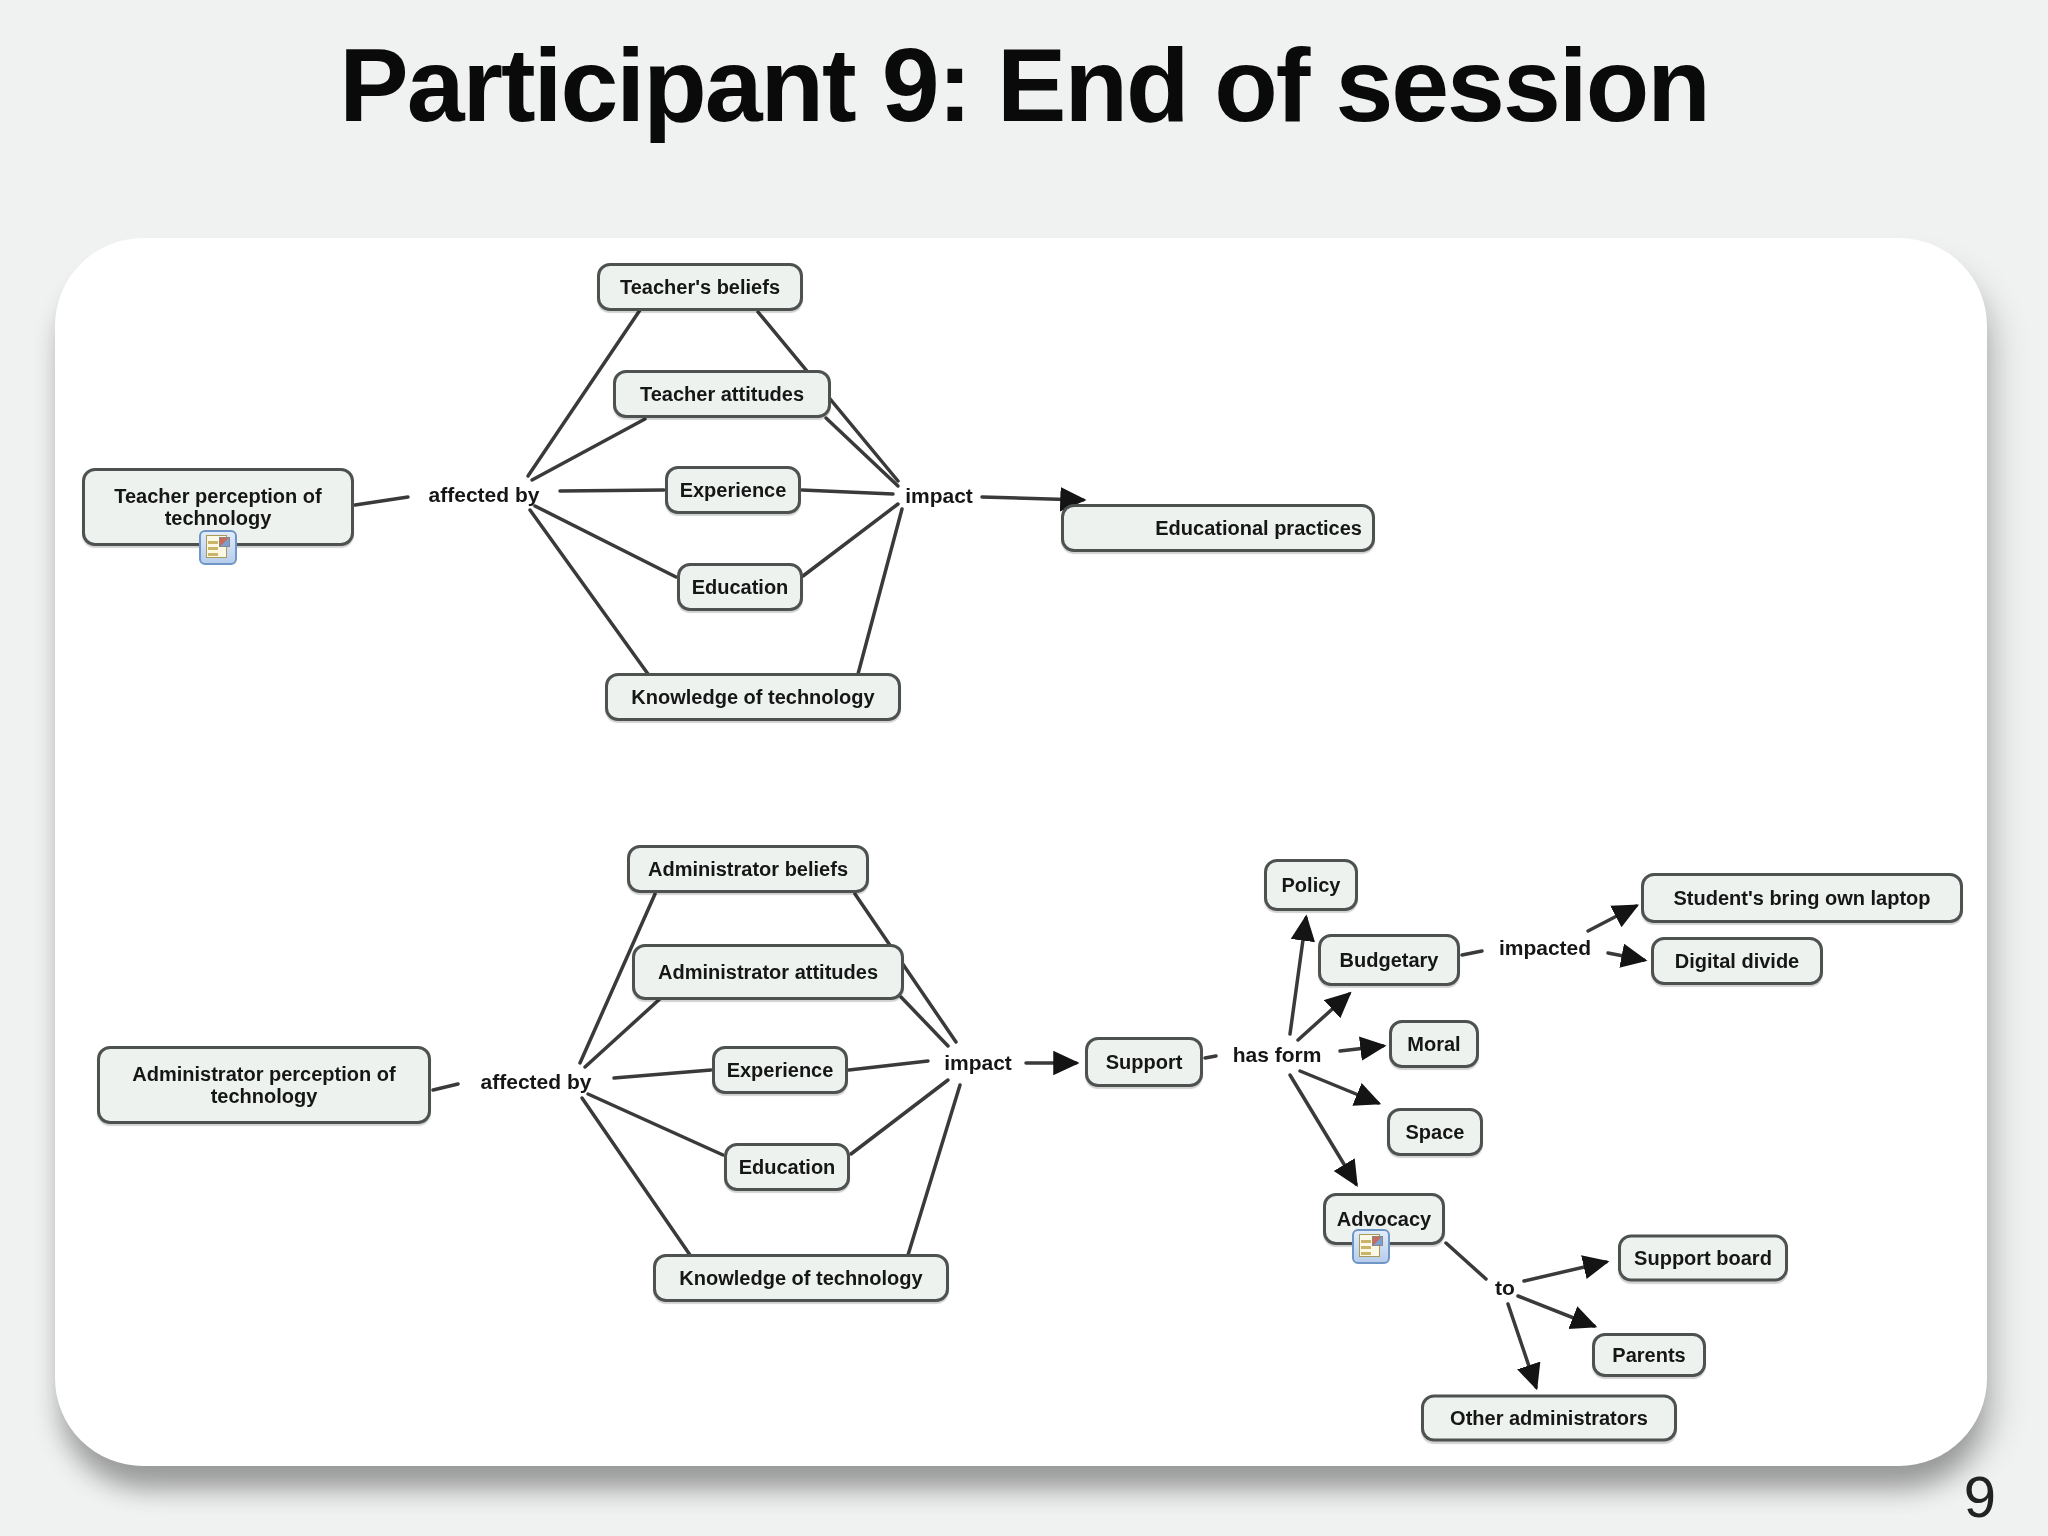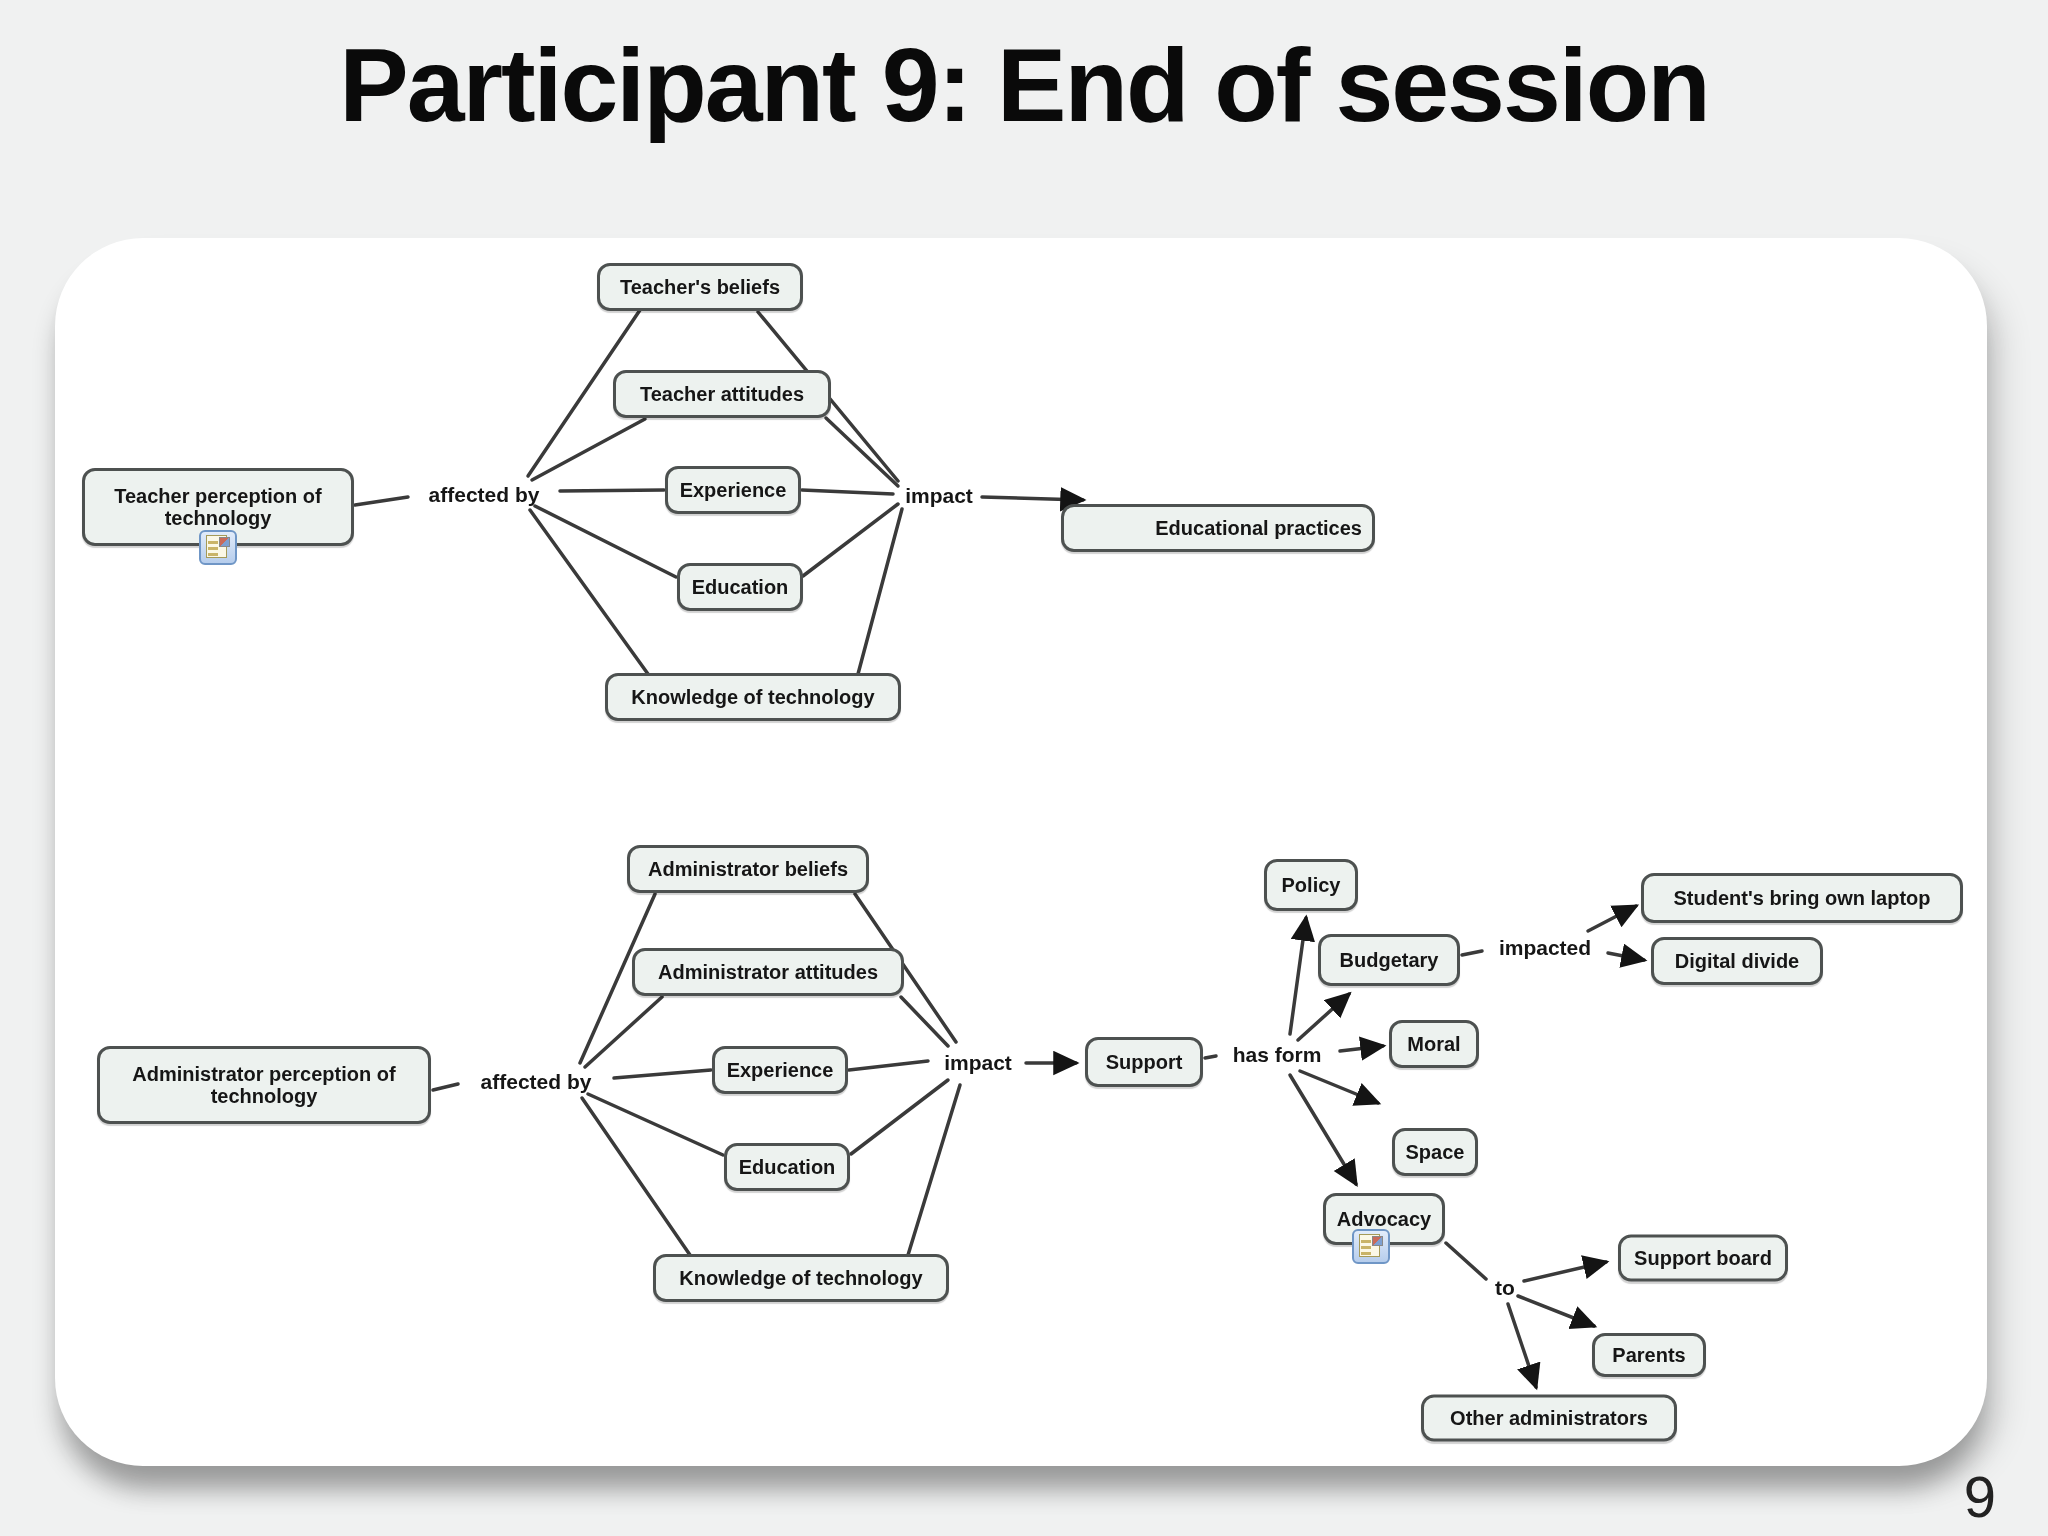--- a/index.html
+++ b/index.html
@@ -170,21 +170,21 @@
         <span>Educational practices</span>
       </div>
       <div class="link-label" style="left: 536px; top: 1082px;">affected by</div>
       <div class="link-label" style="left: 978px; top: 1063px;">impact</div>
       <div class="link-label" style="left: 1277px; top: 1055px;">has form</div>
       <div class="link-label" style="left: 1545px; top: 948px;">impacted</div>
       <div class="link-label" style="left: 1505px; top: 1288px;">to</div>
       <div class="node" style="left: 748px; top: 869px; width: 242px; height: 48px;">
         <span>Administrator beliefs</span>
       </div>
-      <div class="node" style="left: 768px; top: 972px; width: 272px; height: 48px; justify-content: center;">
+      <div class="node" style="left: 768px; top: 972px; width: 272px; height: 56px; justify-content: center;">
         <span>Administrator attitudes</span>
       </div>
       <div class="node" style="left: 780px; top: 1070px; width: 136px; height: 48px;">
         <span>Experience</span>
       </div>
       <div class="node" style="left: 787px; top: 1167px; width: 126px; height: 48px;">
         <span>Education</span>
       </div>
       <div class="node" style="left: 801px; top: 1278px; width: 296px; height: 48px;">
         <span>Knowledge of technology</span>
@@ -203,21 +203,21 @@
       </div>
       <div class="node" style="left: 1802px; top: 898px; width: 322px; height: 50px;">
         <span>Student's bring own laptop</span>
       </div>
       <div class="node" style="left: 1737px; top: 961px; width: 172px; height: 48px;">
         <span>Digital divide</span>
       </div>
       <div class="node" style="left: 1434px; top: 1044px; width: 90px; height: 48px;">
         <span>Moral</span>
       </div>
-      <div class="node" style="left: 1435px; top: 1132px; width: 86px; height: 48px; margin-top: 20px;">
+      <div class="node" style="left: 1435px; top: 1132px; width: 96px; height: 48px;">
         <span>Space</span>
       </div>
       <div class="node" style="left: 1384px; top: 1219px; width: 122px; height: 52px;">
         <span>Advocacy</span>
         <span class="res-icon" style="margin-left: -13px;">
           <span class="page"></span>
           <span class="bars"></span>
           <span class="thumb"></span>
         </span>
       </div>

